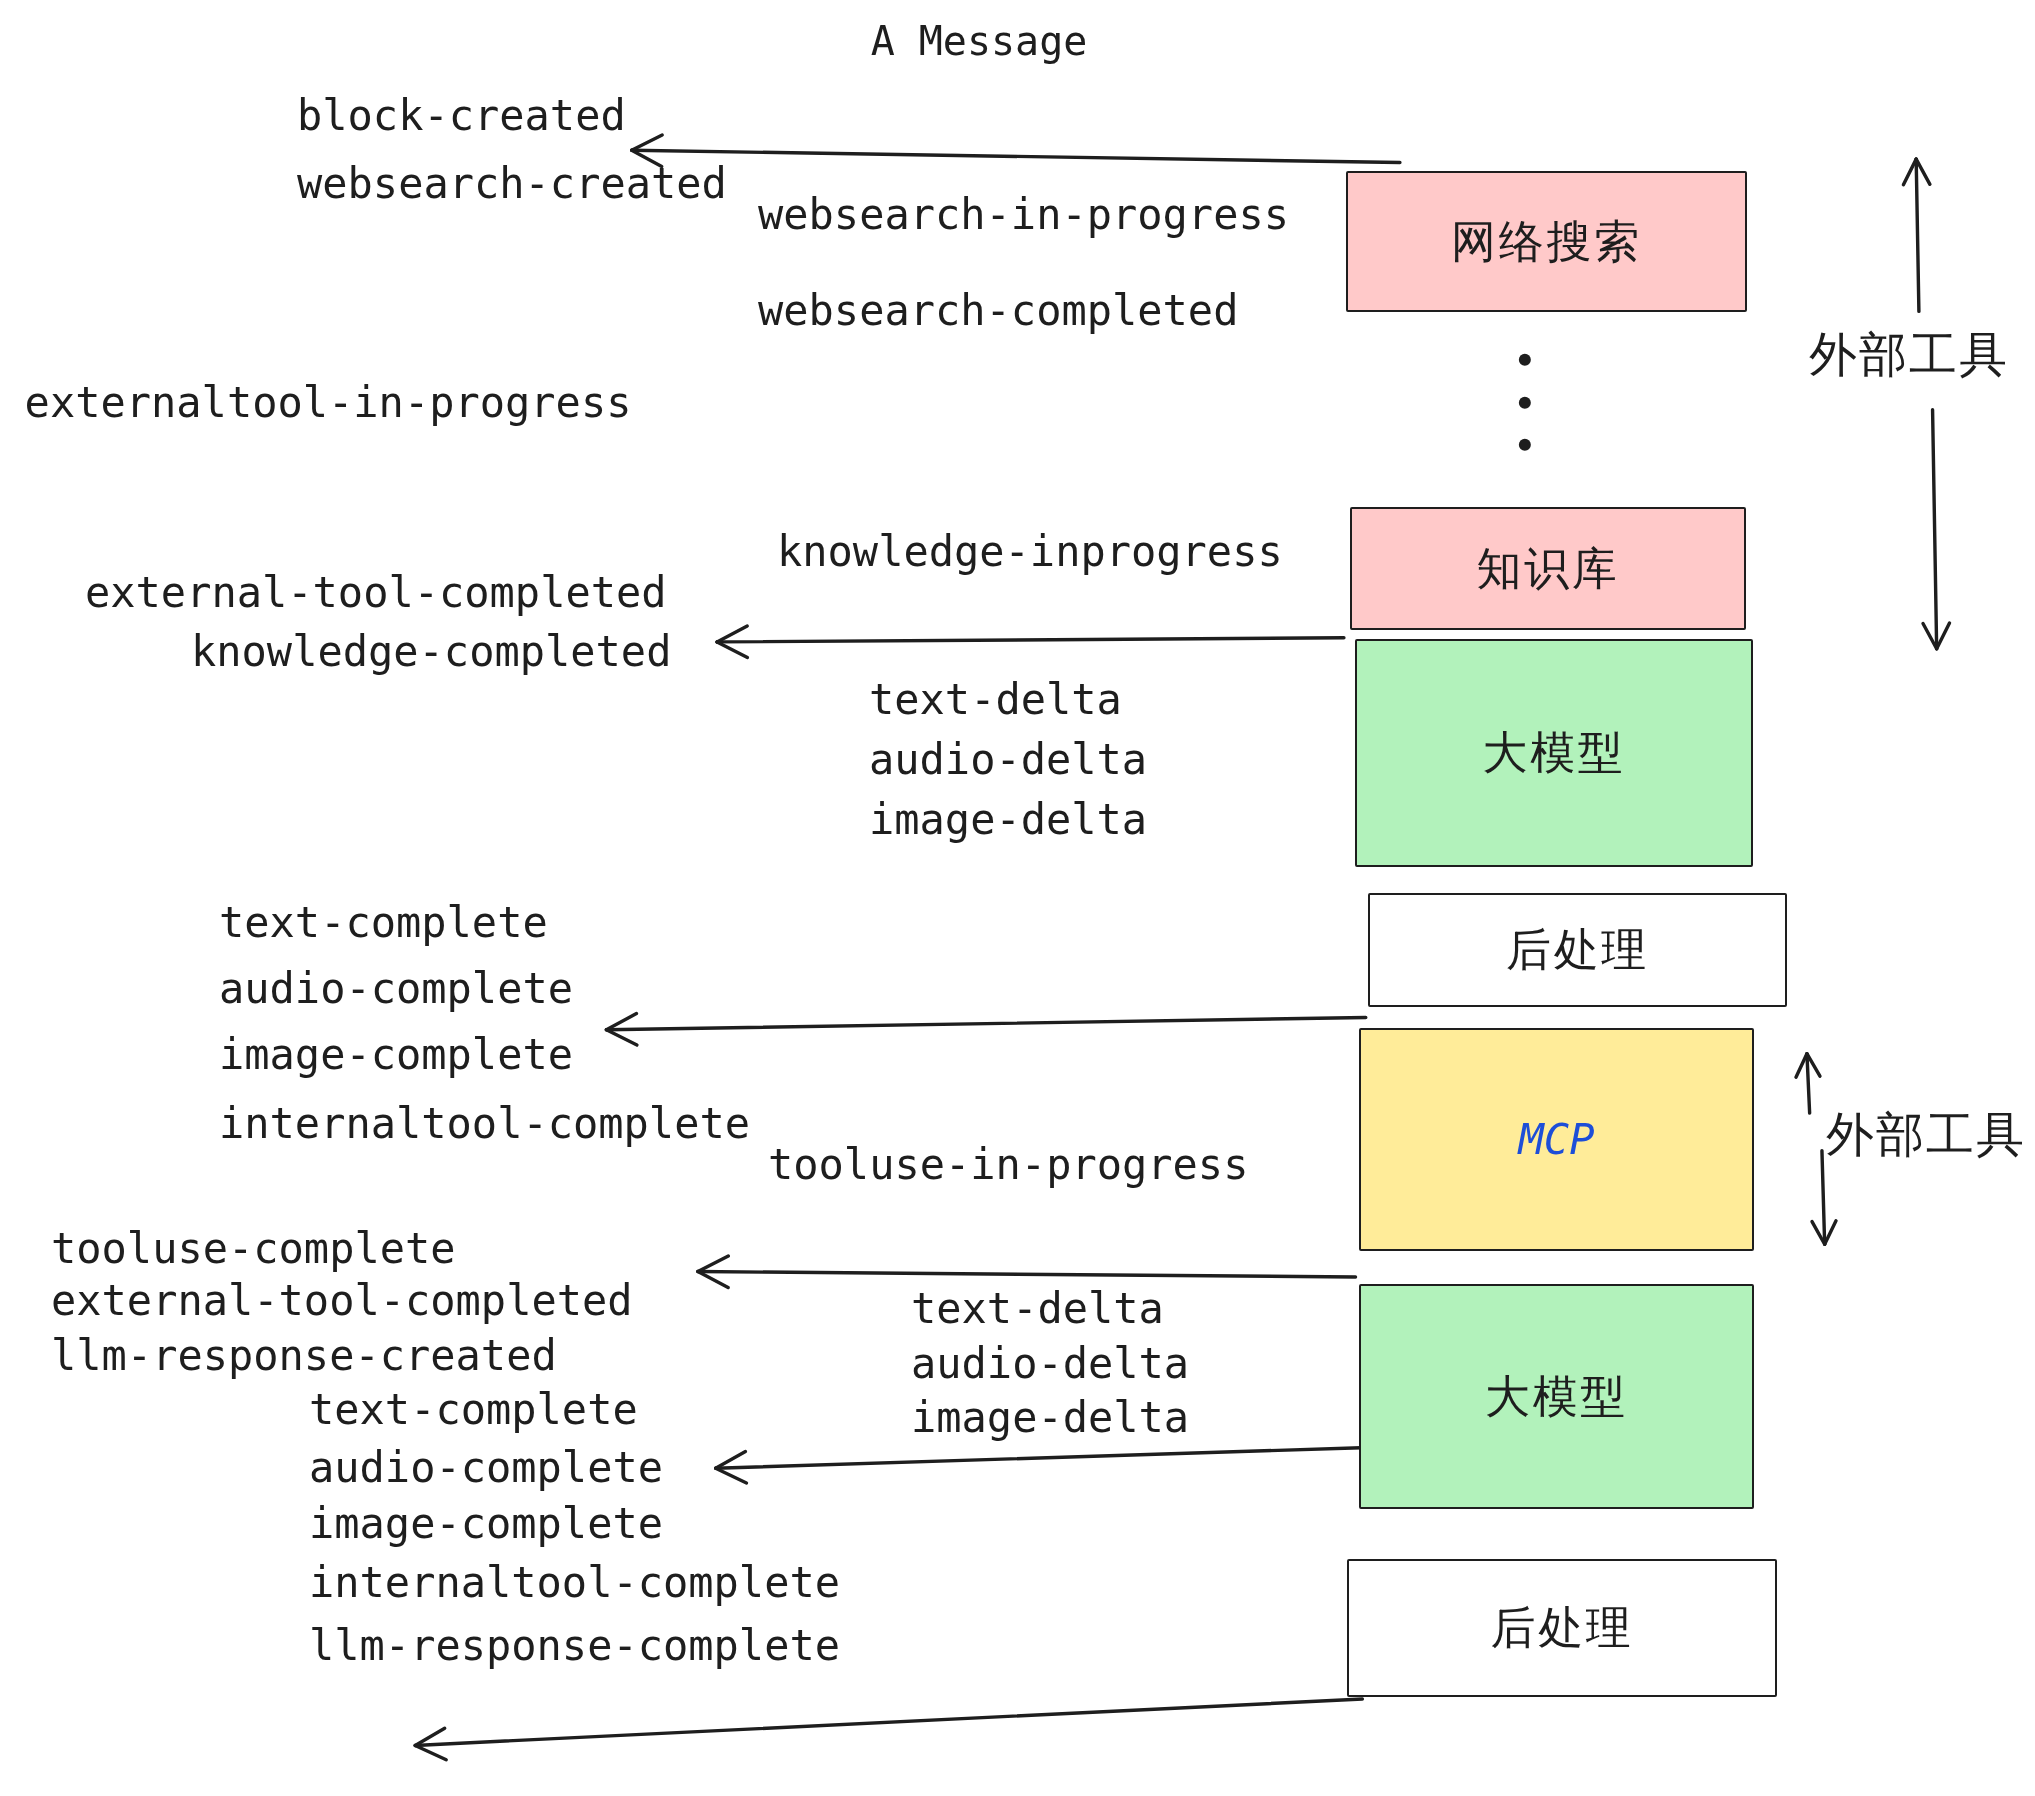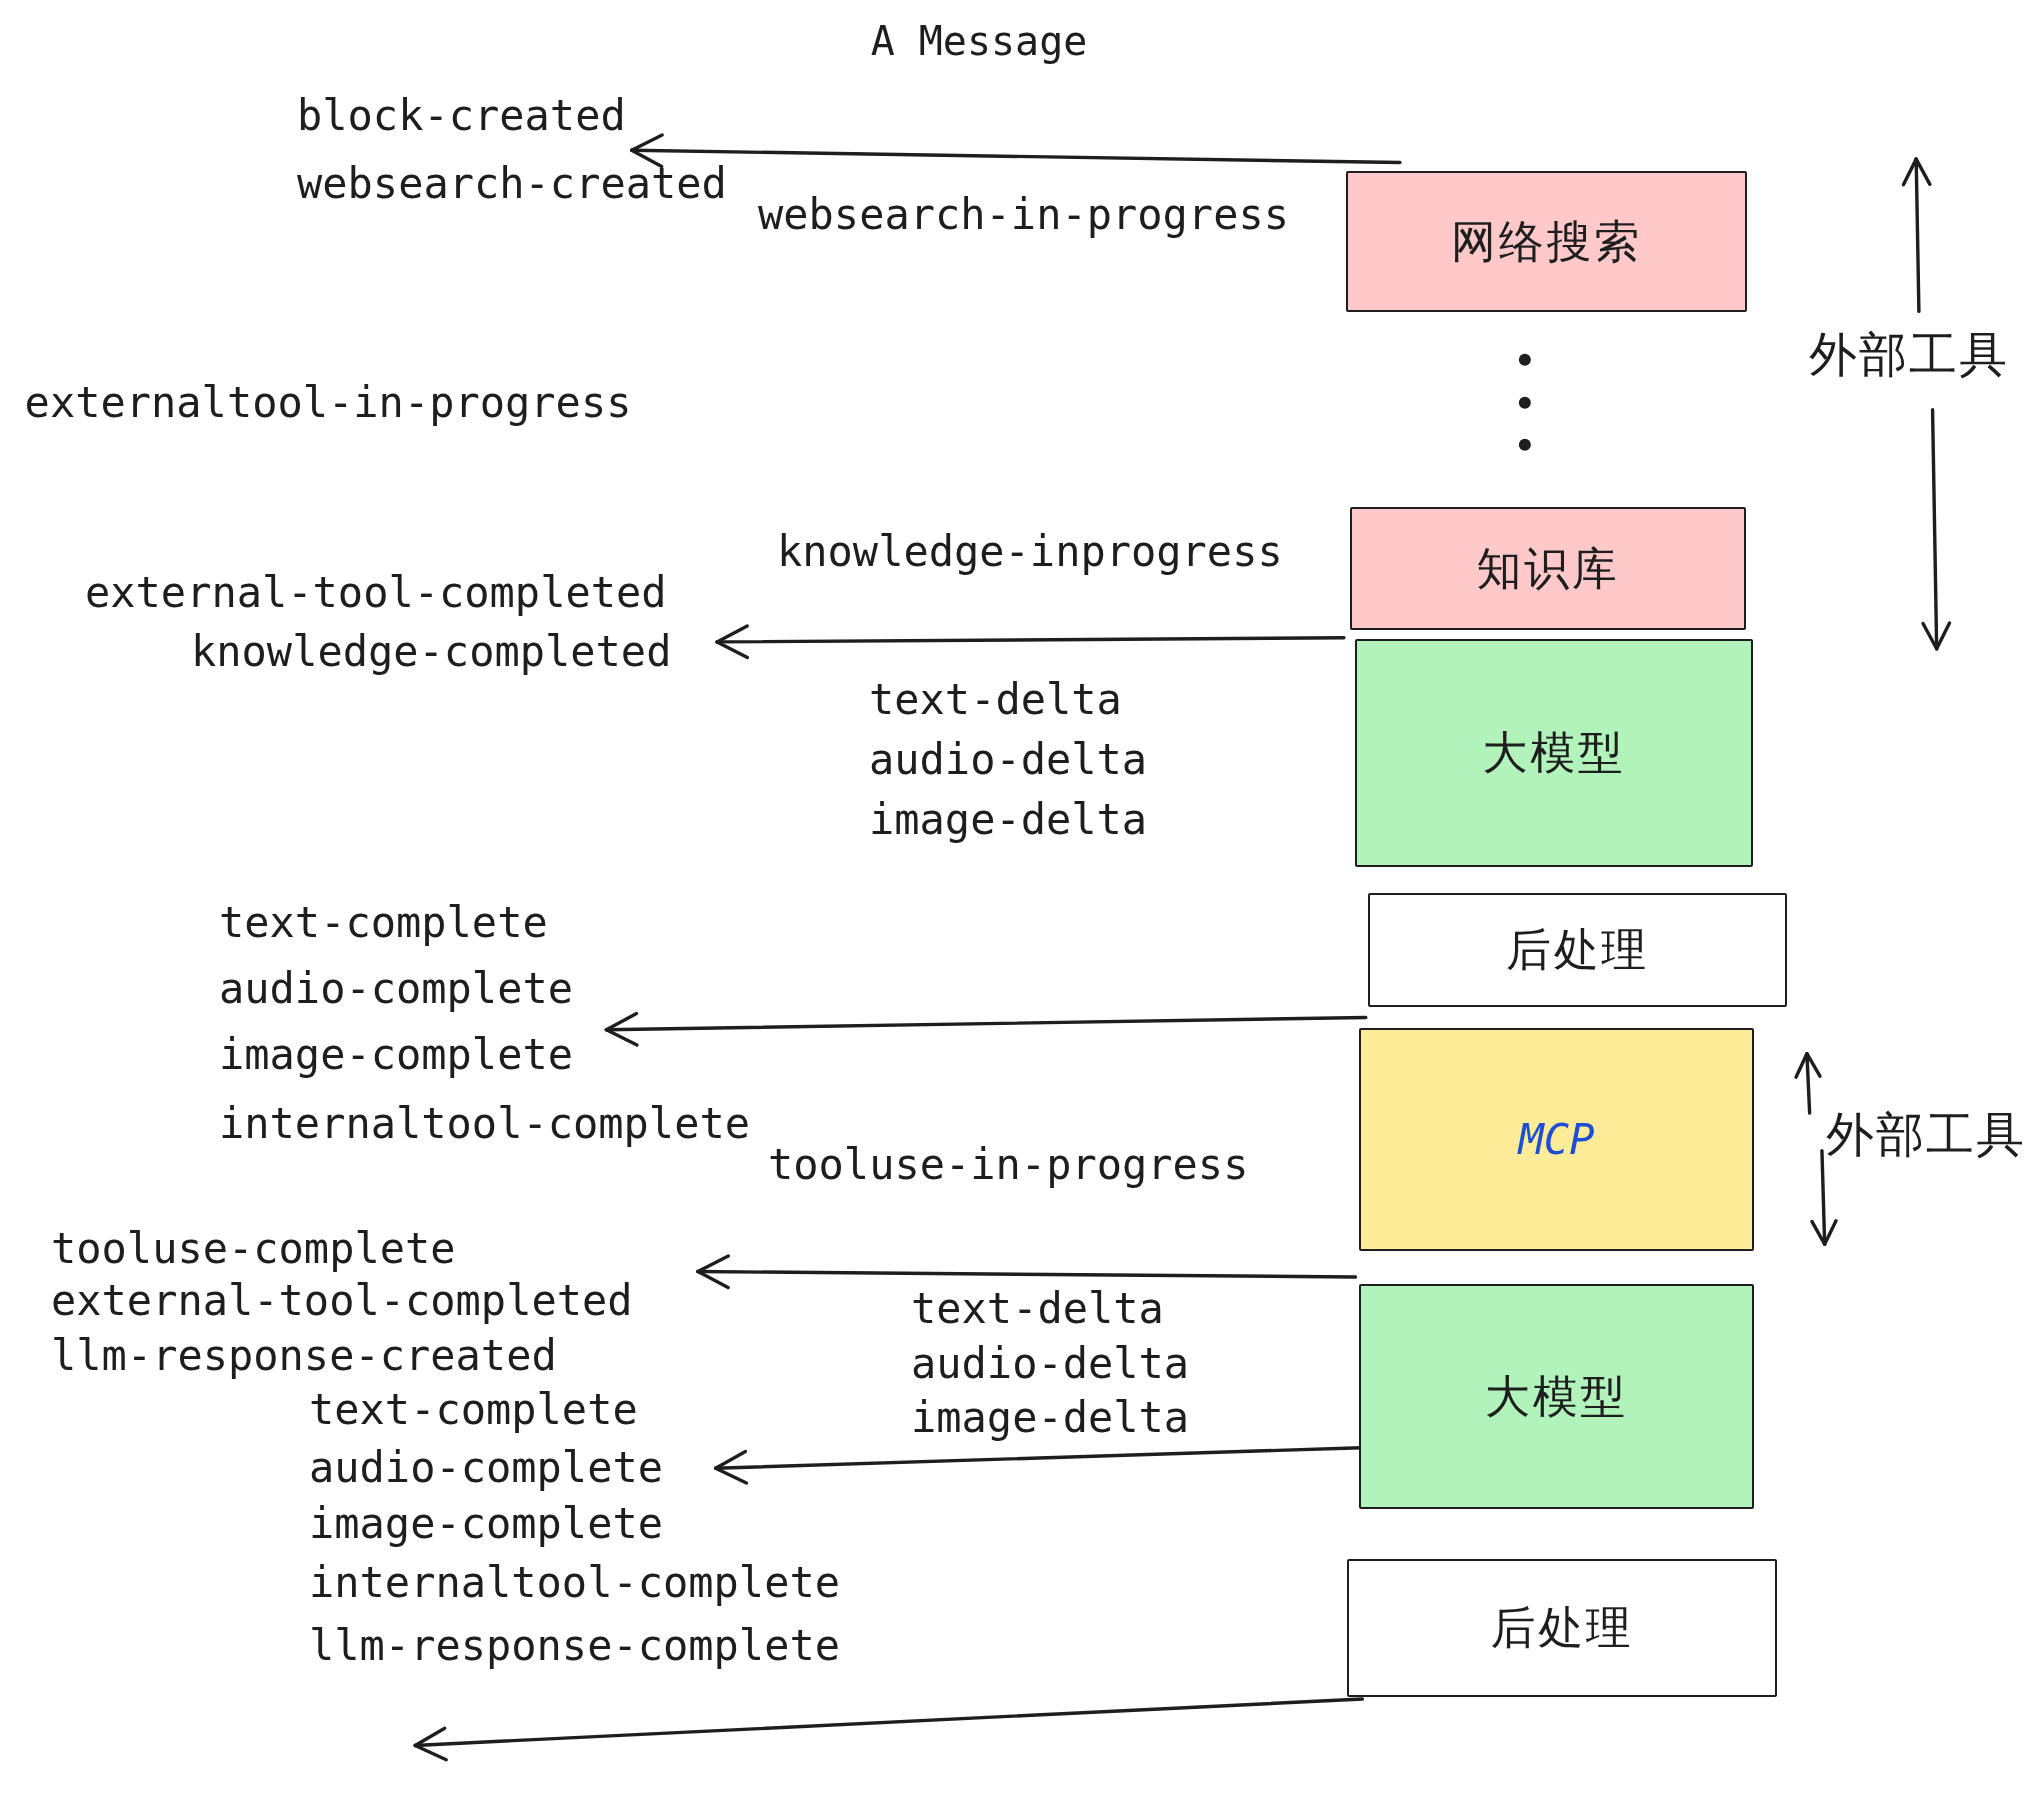--- a/index.html
+++ b/index.html
@@ -134,20 +134,21 @@
       <g stroke="#1e1e1e" stroke-width="5" fill="none" stroke-linecap="round">
         <path d="M 2668 1685 L 2672 1822"></path>
         <path d="M 2672 1822 L 2653.5 1788.8"></path>
         <path d="M 2672 1822 L 2688.6 1787.8"></path>
       </g>
     </svg>
   <div class="title" style="left: 979px; top: 15px;">A Message</div>
 <div class="evt" style="left: 297px; top: 90px;">block-created</div>
     <div class="evt" style="left: 758px; top: 189px;">websearch-in-progress</div>
     <div class="evt" style="left: 297px; top: 158px;">websearch-created</div>
+    <div class="evt" style="left: 758px; top: 285px;">websearch-completed</div>
     <div class="evt" style="left: 777px; top: 526px;">knowledge-inprogress</div>
     <div class="evt" style="left: 24.6px; top: 377px;">externaltool-in-progress</div>
     <div class="evt" style="left: 85px; top: 567px;">external-tool-completed</div>
     <div class="evt" style="left: 191px; top: 626px;">knowledge-completed</div>
     <div class="evt" style="left: 869px; top: 674px;">text-delta</div>
     <div class="evt" style="left: 869px; top: 734px;">audio-delta</div>
     <div class="evt" style="left: 869px; top: 794px;">image-delta</div>
     <div class="evt" style="left: 219px; top: 897px;">text-complete</div>
     <div class="evt" style="left: 219px; top: 963px;">audio-complete</div>
     <div class="evt" style="left: 219px; top: 1029px;">image-complete</div>

